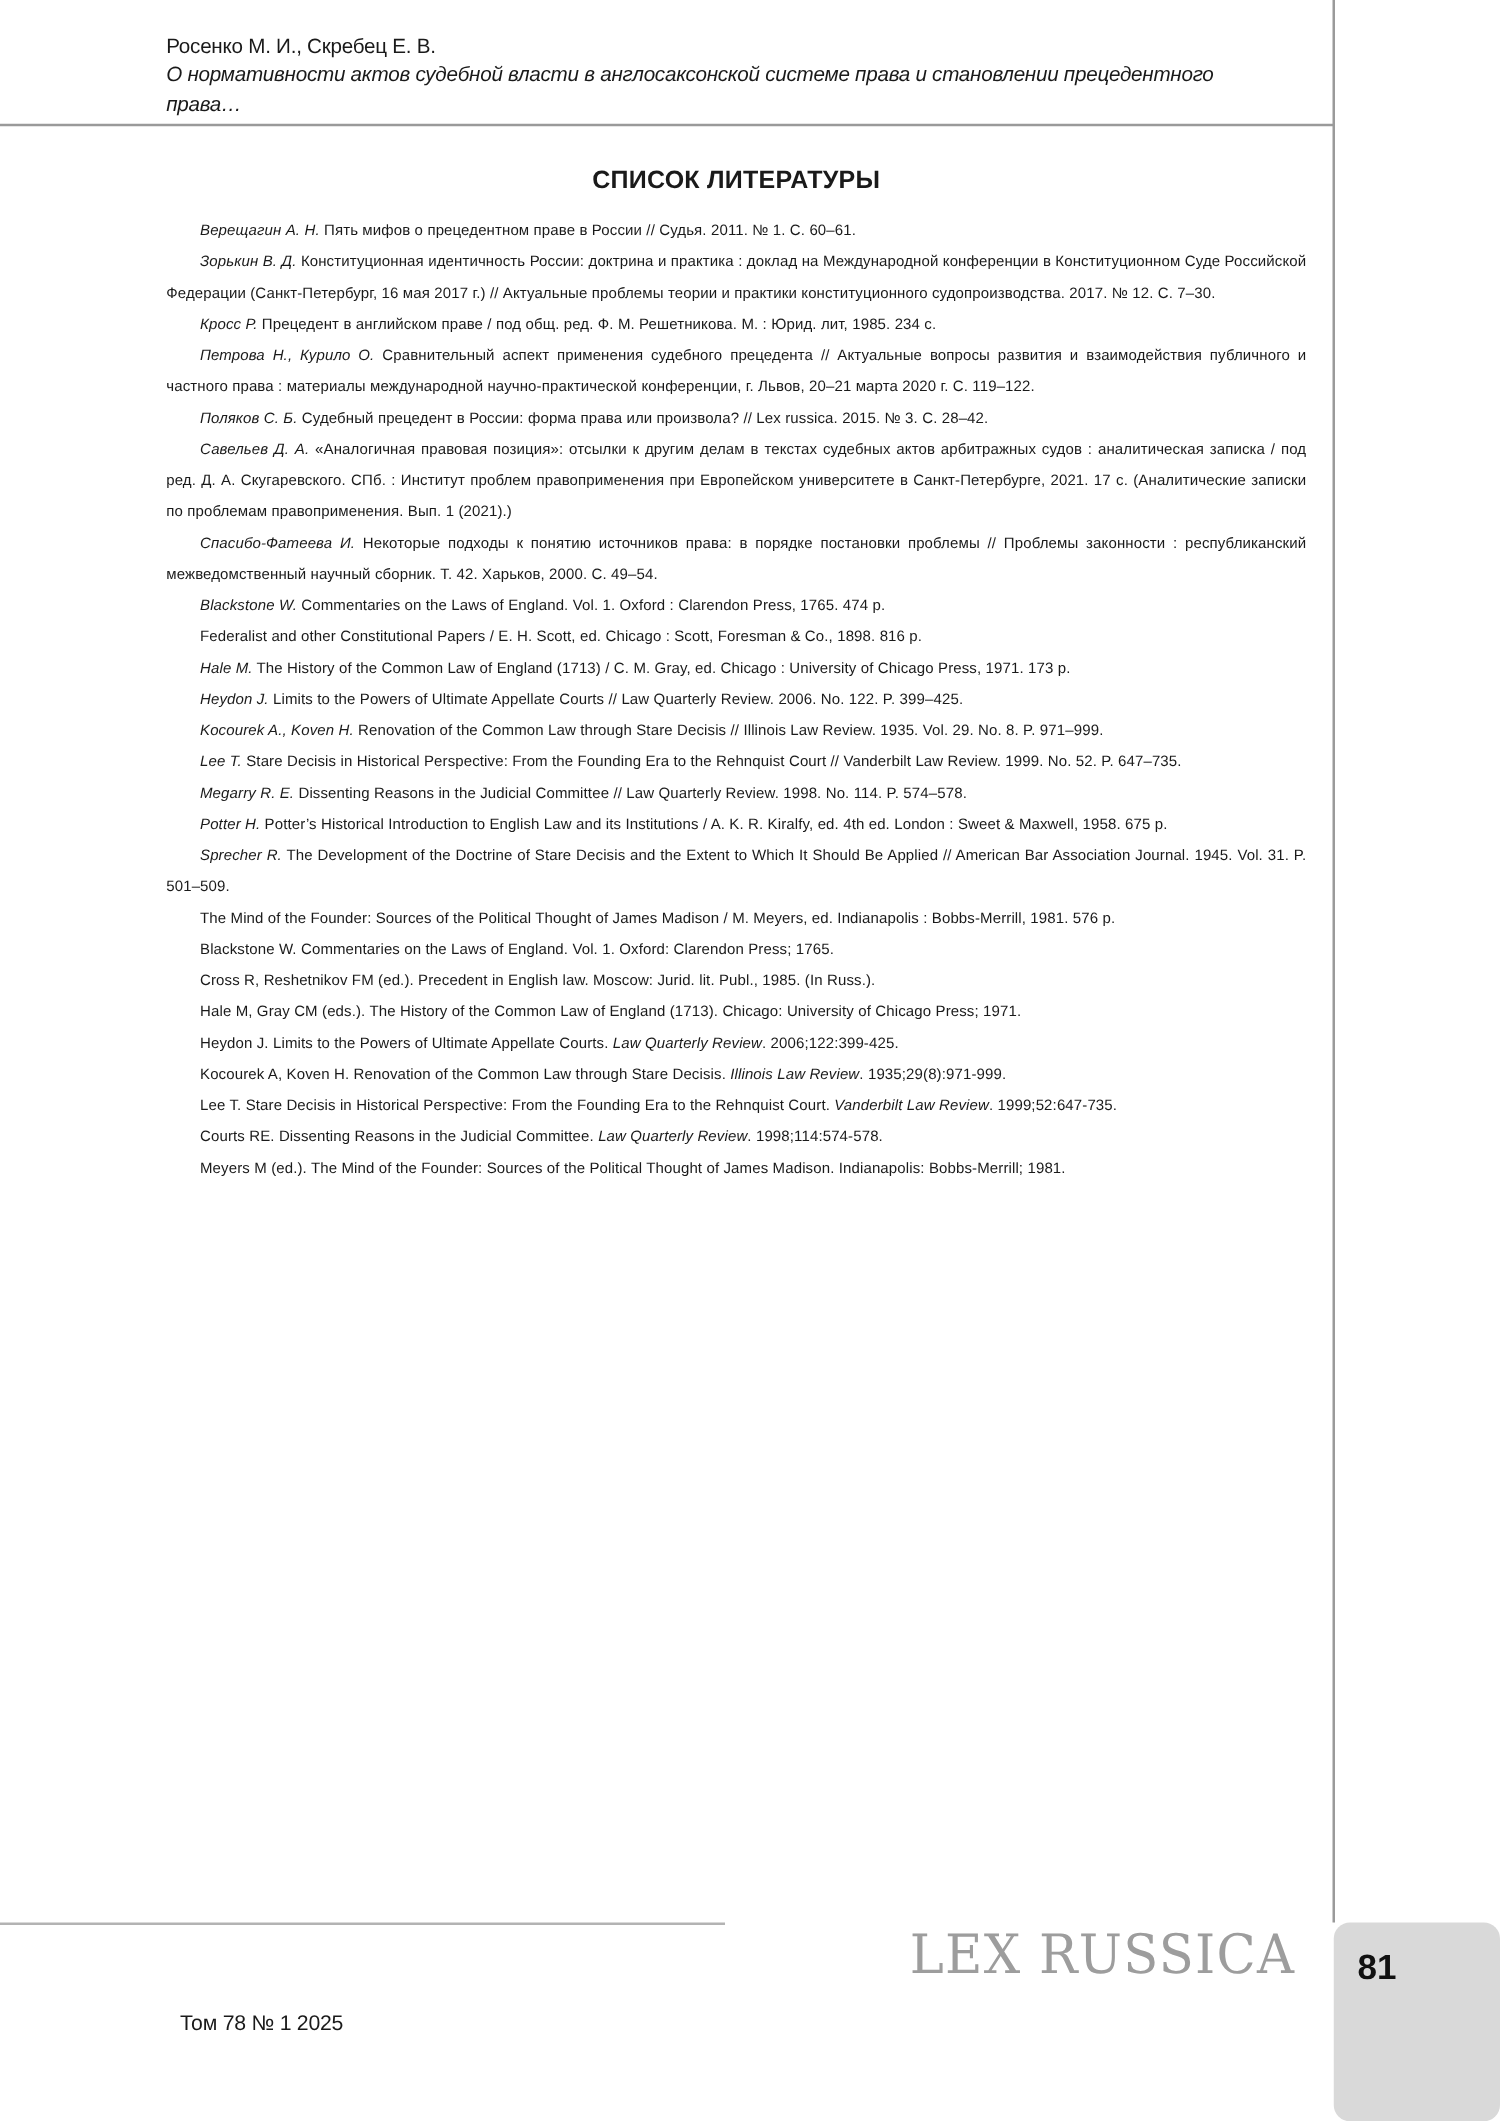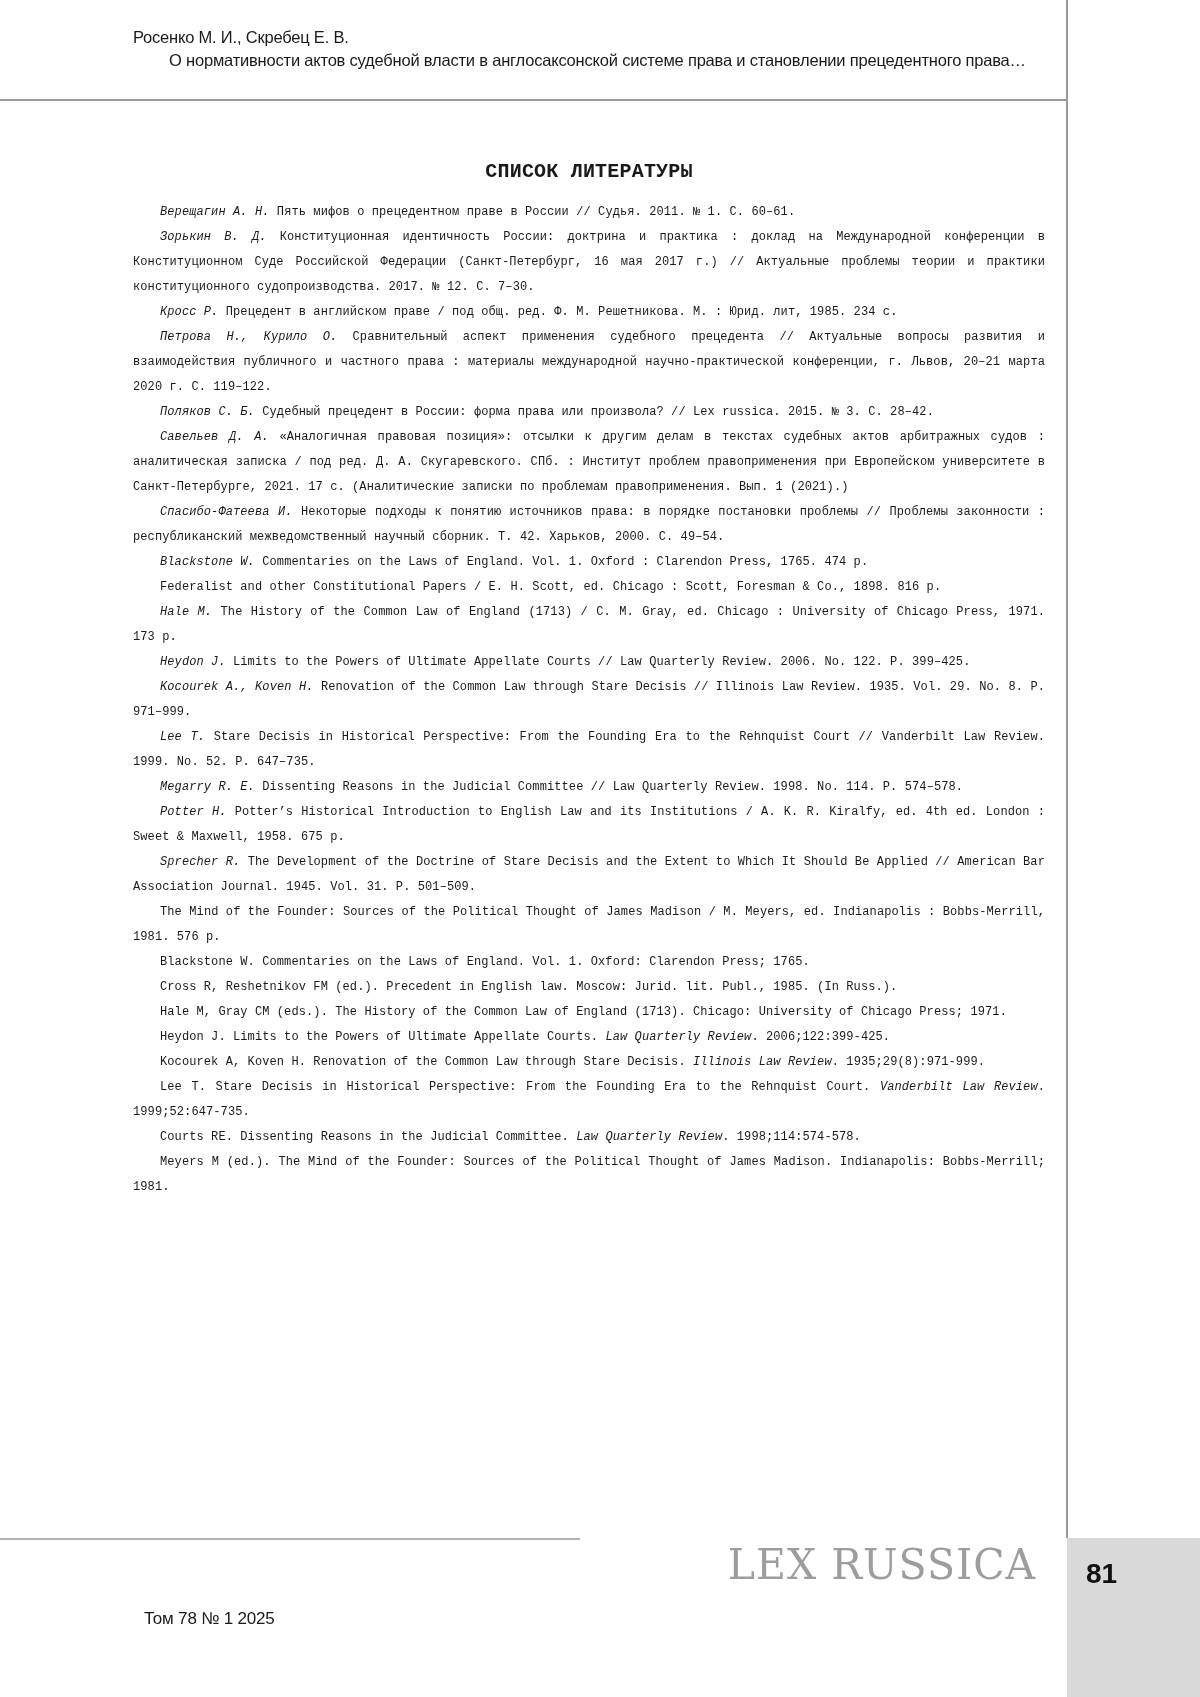--- a/index.html
+++ b/index.html
@@ -3,47 +3,47 @@
 <meta charset="utf-8">
 <style>
   html,body{margin:0;padding:0;background:#fff;}
   .page{
     position:relative;width:1200px;height:1697px;background:#ffffff;
     font-family:"Liberation Sans",sans-serif;color:#1a1a1a;overflow:hidden;
   }
   
   .running-head{position:absolute;left:133px;top:26px;width:900px;}
   .rh-authors{font-size:16.5px;line-height:22px;letter-spacing:-0.2px;}
-  .rh-title{font-size:16.5px;line-height:24px;letter-spacing:-0.2px;margin-left:36px;}
+  .rh-title{font-size:16.5px;line-height:24px;font-style:italic;letter-spacing:-0.2px;}
   .header-rule{position:absolute;left:0;top:99px;width:1067px;height:2px;background:#9a9a9a;}
   .vrule{position:absolute;left:1066px;top:0;width:2px;height:1538px;background:#9a9a9a;}
 
   
-  .content{position:absolute;left:133px;top:129px;width:912px;font-family:Liberation Mono, monospace;}
+  .content{position:absolute;left:133px;top:101px;width:912px;}
   .sec-heading{
     margin:0;text-align:center;font-size:20px;line-height:26px;font-weight:700;
     letter-spacing:0.2px;
   }
   .sec-heading.first{margin:30px 0 15px 0;}
   .sec-heading.refs{margin:54px 0 28px 0;}
   .entry{
     margin:0;font-size:12px;line-height:25px;text-align:justify;
     text-indent:27px;letter-spacing:0.1px;
   }
   .entry i{font-style:italic;}
 
   
   .footer-rule{position:absolute;left:0;top:1538px;width:580px;height:2px;background:#b3b3b3;}
   .footer-vol{position:absolute;left:144px;top:1609px;font-size:17px;letter-spacing:-0.2px;}
   .logo{
     position:absolute;left:724px;top:1534px;width:316px;text-align:center;
     font-family:"DejaVu Serif",serif;font-size:41px;line-height:56px;color:#9d9d9d;
     letter-spacing:1px;transform:scaleY(1.06);transform-origin:top left;white-space:nowrap;
   }
-  .page-num-box{position:absolute;left:1067px;top:1538px;width:133px;height:159px;background:#d9d9d9;}
+  .page-num-box{position:absolute;left:1067px;top:1538px;width:133px;height:159px;background:#d9d9d9;border-radius:13px;}
   .page-num{margin:20px 0 0 19px;font-size:28px;font-weight:700;color:#111;}
 </style>
 </head>
 <body>
 
 <div class="page">
 
   <header class="running-head">
     <div class="rh-authors">Росенко М. И., Скребец Е. В.</div>
     <div class="rh-title">О нормативности актов судебной власти в англосаксонской системе права и становлении прецедентного права…</div>

